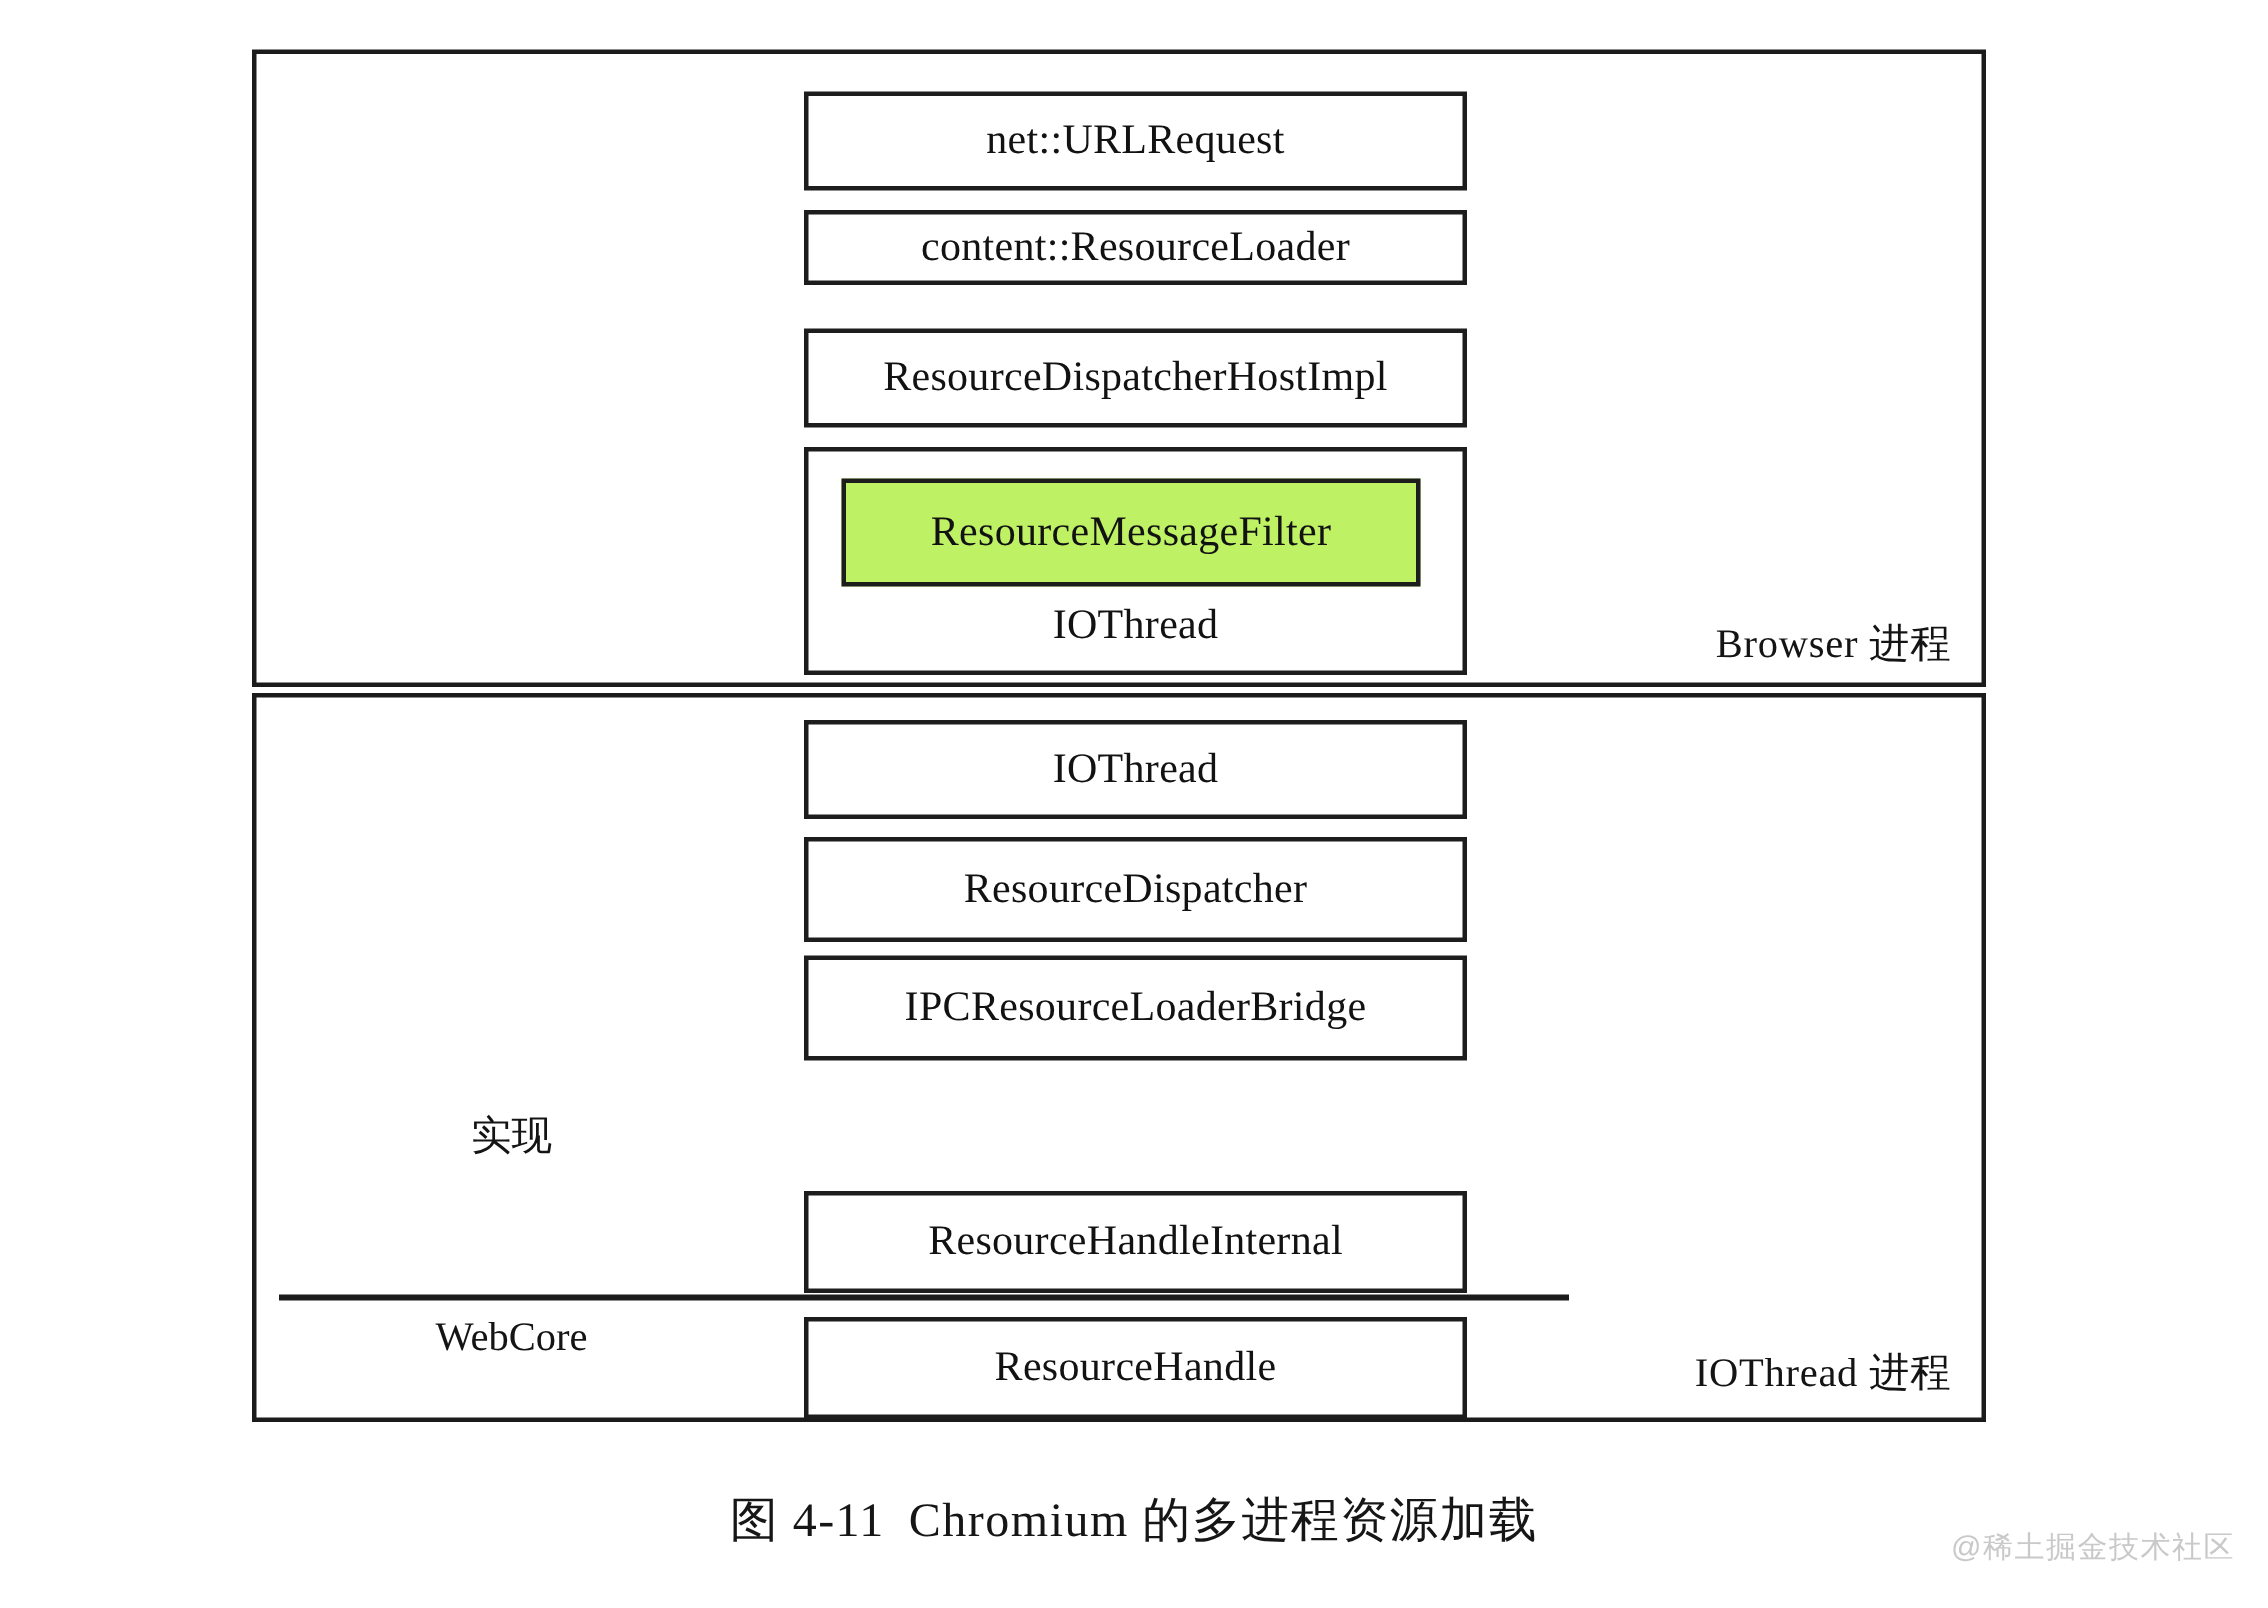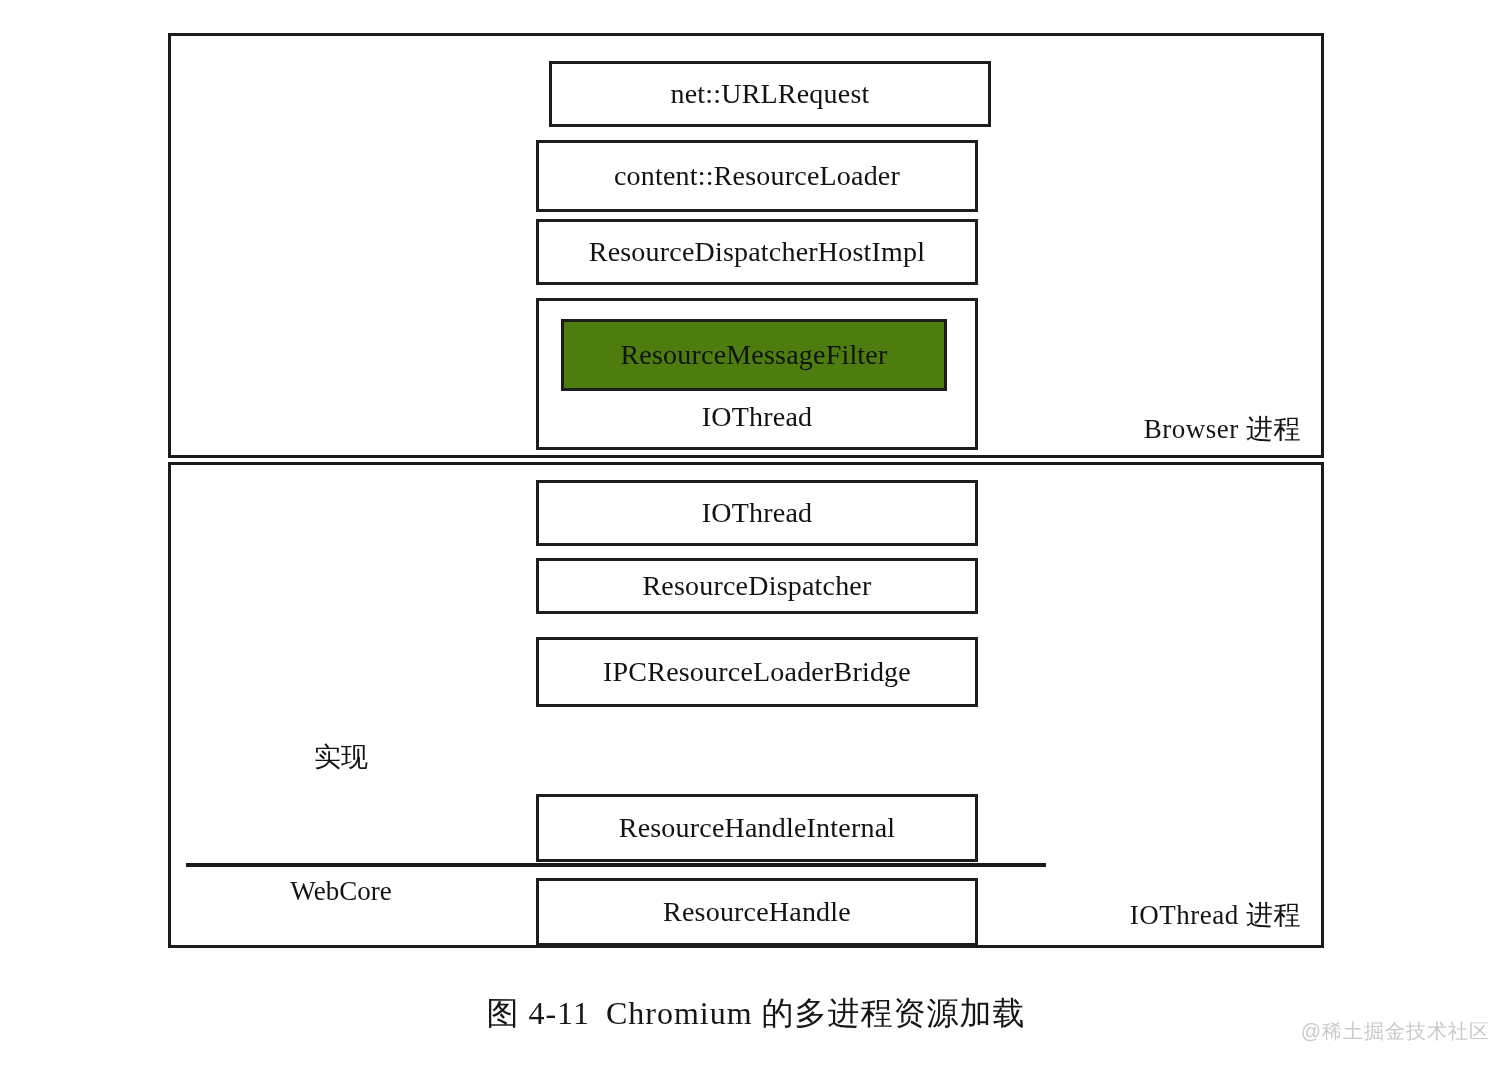--- a/index.html
+++ b/index.html
@@ -71,59 +71,59 @@
     justify-content: center;
     font-size: 28px;
     letter-spacing: 0.2px;
     white-space: nowrap;
     color: #121212;
   }
 
   
   .col { left: 365px; width: 442px; }
 
-  #box-url-request        { top: 25px;  height: 66px; margin-left: 13px; }
-  #box-resource-loader    { top: 104px; height: 72px; }
+  #box-url-request        { top: 25px;  height: 66px; }
+  #box-resource-loader    { top: 104px; height: 50px; }
   #box-rdh-impl           { top: 183px; height: 66px; }
 
   
   #box-iothread-browser {
     top: 262px;
     height: 152px;
     display: block;
   }
   #box-resource-message-filter {
     position: absolute;
     left: 22px;
     top: 18px;
     width: 386px;
     height: 72px;
     box-sizing: border-box;
     border: 3px solid #1d1d1d;
-    background: #4d7c0f;
+    background: #bef264;
     display: flex;
     align-items: center;
     justify-content: center;
     font-size: 28px;
     white-space: nowrap;
     color: #121212;
   }
   #box-iothread-browser-label {
     position: absolute;
     left: 0;
     right: 0;
     top: 100px;
     text-align: center;
     font-size: 28px;
     color: #121212;
   }
 
   
   #box-iothread-renderer  { top: 15px;  height: 66px; }
-  #box-resource-dispatcher{ top: 93px;  height: 56px; }
+  #box-resource-dispatcher{ top: 93px;  height: 70px; }
   #box-ipc-bridge         { top: 172px; height: 70px; }
   #box-weburlloaderimpl   { top: 250px; height: 70px; }
   #box-resourcehandleint  { top: 329px; height: 68px; text-align: right; }
   #box-resourcehandle     { top: 413px; height: 68px; }
 
   
   .layer-label {
     position: absolute;
     font-size: 27px;
     color: #141414;

